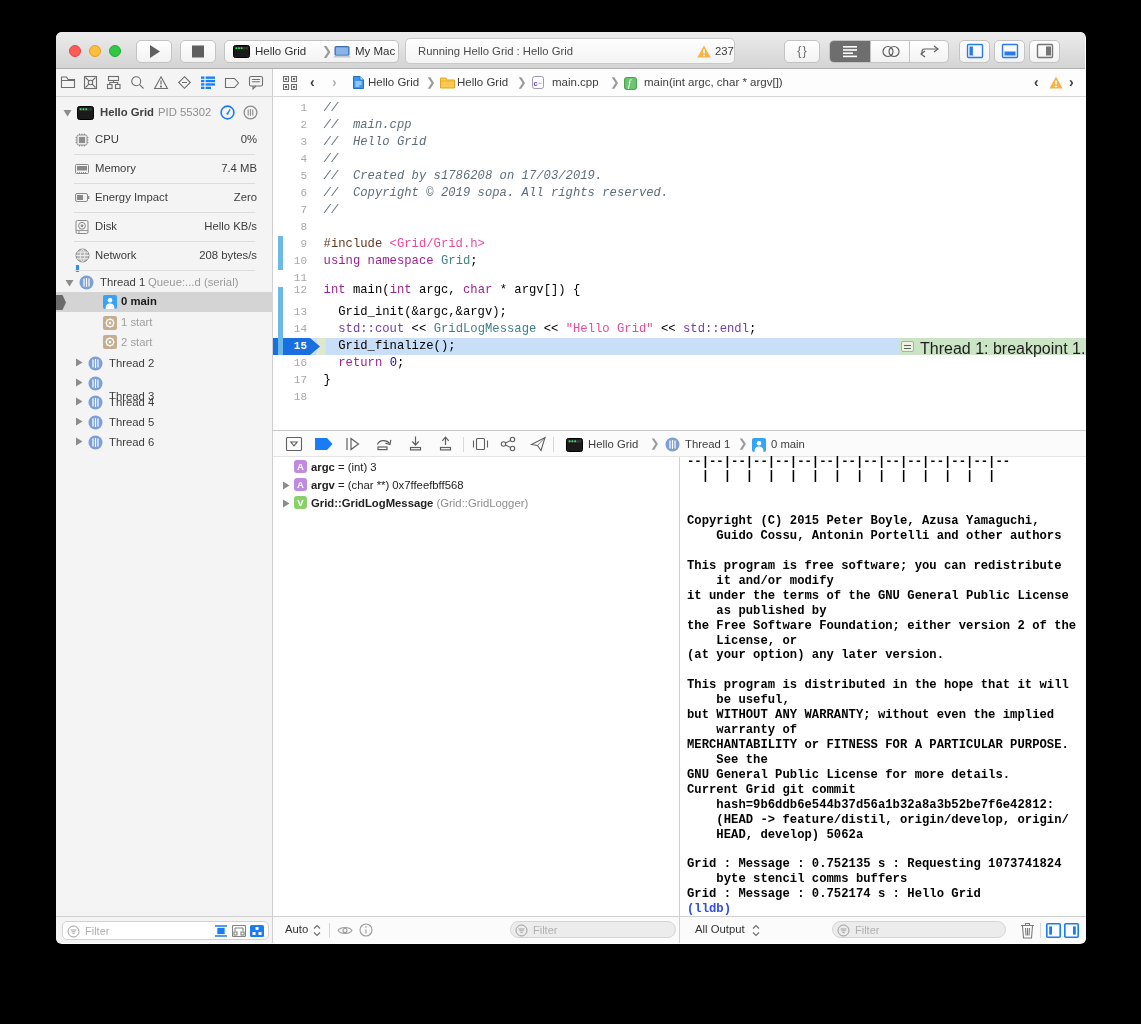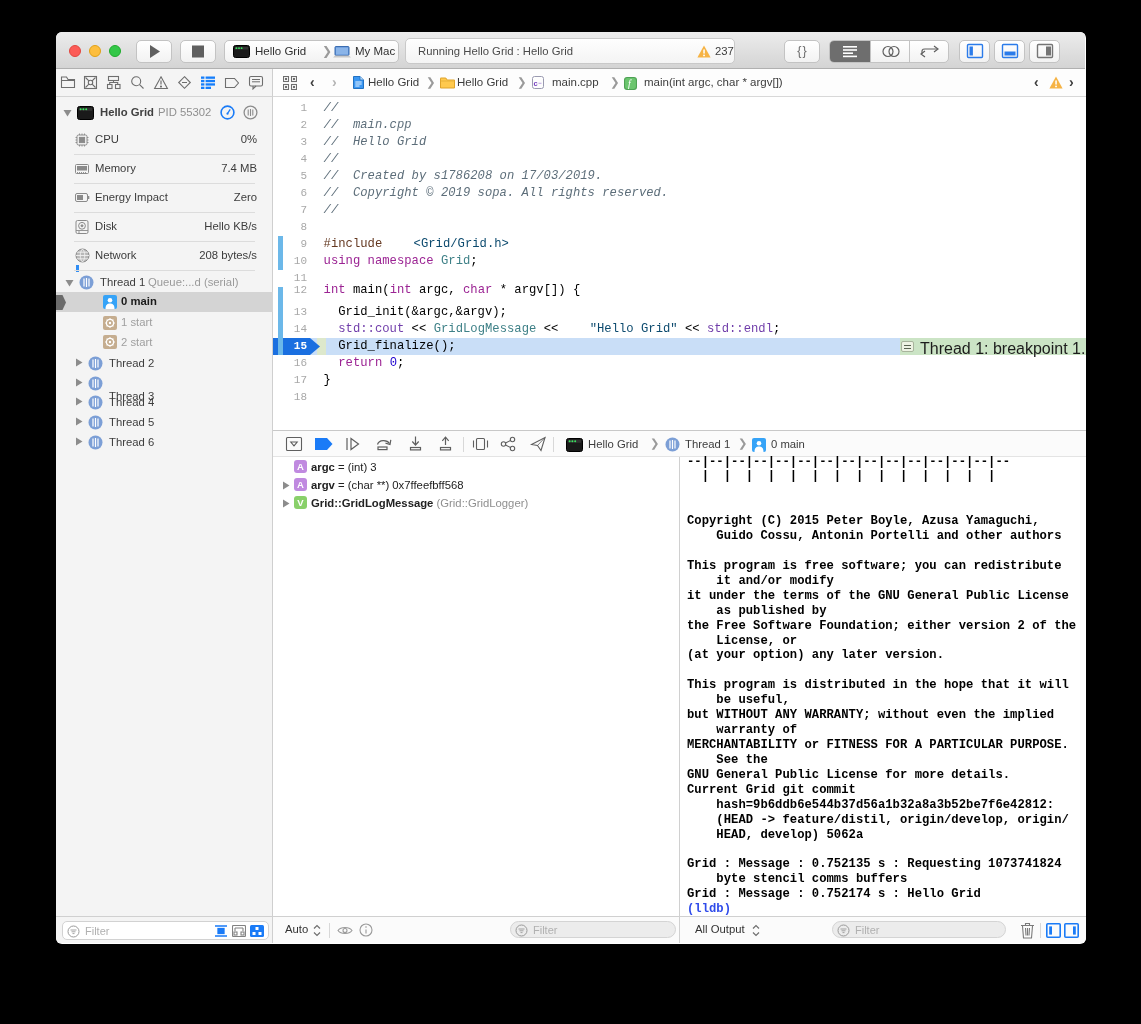--- a/index.html
+++ b/index.html
@@ -29,21 +29,21 @@
 #sidefilter { position:absolute; left:0; top:884px; width:217px; height:27px; background:#f4f4f4; border-top:1px solid #d0d0d0; border-right:1px solid #cfcfcf;}
 
 #editor { position:absolute; left:217px; top:65px; width:813px; height:333px; background:#fff;
   font-family:"Liberation Mono", monospace; font-size:12.2px; }
 .cl { position:absolute; left:0; width:812px; height:17px; line-height:17px; white-space:pre;}
 .ln { position:absolute; left:0; top:0; width:34px; height:17px; text-align:right; color:#a8a8a8; font-size:11px; line-height:17px;}
 .cd { position:absolute; left:50.6px; top:0; height:17px; line-height:17px; color:#000; letter-spacing:0.02px;}
 .cm { color:#5d6e7a; font-style:italic; }
 .kw { color:#9b2393; }
 .pp { color:#643820; }
-.str { color:#0c4a6e;margin-left:24px; }
+.str { color:#ec4899; }
 .ty { color:#3e8087; }
 .pu { color:#703daa; }
 .num { color:#1c00cf; }
 .chbar { position:absolute; left:5px; width:5px; background:#6cb8e9; z-index:3; }
 
 #debugbar { position:absolute; left:217px; top:398px; width:813px; height:27px; background:#fbfbfb; border-top:1px solid #c8c8c8; border-bottom:1px solid #e4e4e4; font-size:11.3px; color:#3c3c3c;}
 
 #vars { position:absolute; left:217px; top:425px; width:406px; height:459px; background:#fff; font-size:11.3px; color:#222;}
 #console { position:absolute; left:623px; top:425px; width:407px; height:459px; background:#fff; border-left:1px solid #d0d0d0;}
 #console pre { position:absolute; left:7px; top:-2.5px; font-family:"Liberation Mono", monospace; font-weight:bold; font-size:12.2px; line-height:14.92px; color:#000; letter-spacing:0.03px;}

